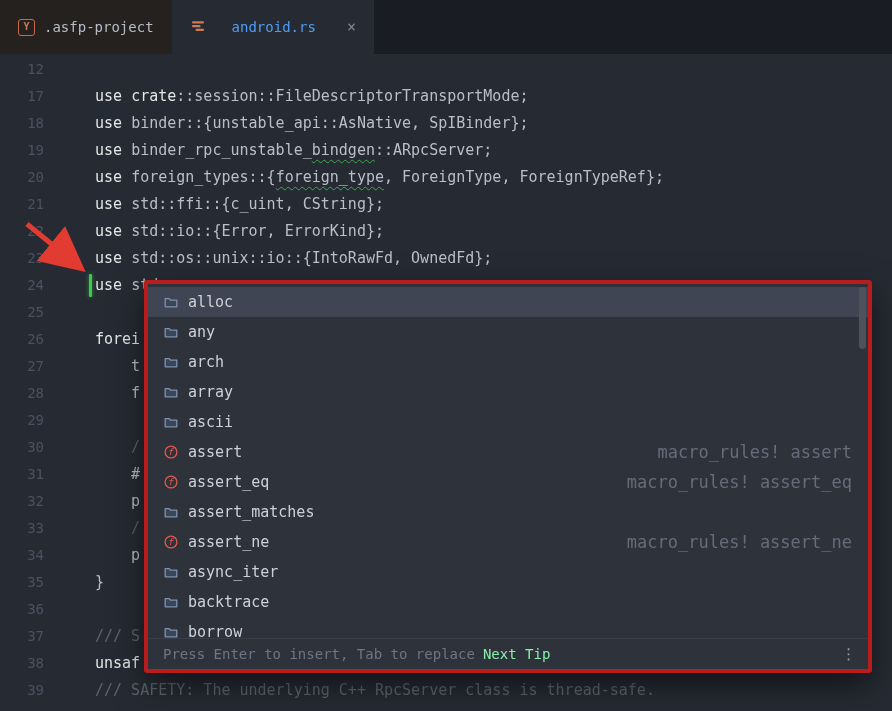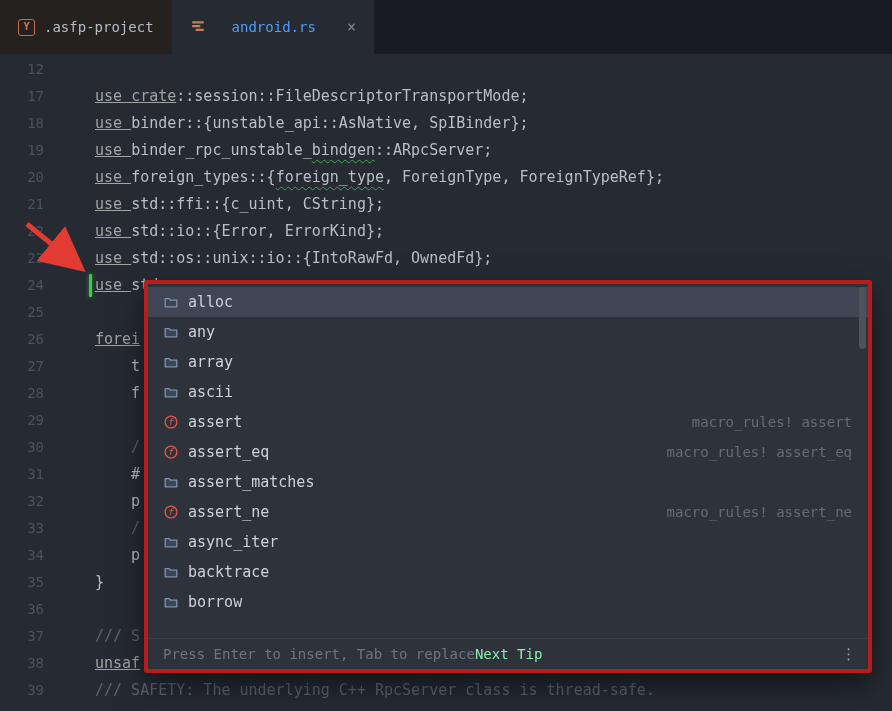--- a/index.html
+++ b/index.html
@@ -19,46 +19,46 @@
     color:#d07a5c; font-size:10px; font-weight:bold;
     display:grid; place-items:center; line-height:1;
   }
   .tab-close { color:#7e8491; font-size:15px; margin-left:5px; }
 
   
   .editor { position:relative; padding-top:2px; }
   .line { display:flex; height:27px; line-height:27px; font-size:15px; white-space:pre; }
   .ln { width:60px; padding-right:16px; text-align:right; color:#4a5160; font-size:14px; flex:none; }
   .lc { position:relative; padding-left:35px; flex:1; }
-  .c-kw { color:#a3a3a3;text-decoration:underline; }
+  .c-kw { color:#e5e5e5; }
   .c-fg { color:#b9bfca; }
   .c-cm { color:#5d6570; }
   .squiggle { text-decoration:underline; text-decoration-style:wavy; text-decoration-color:#3fa650; text-decoration-thickness:1px; text-underline-offset:4px; }
   .caret { position:absolute; left:29px; top:2px; width:3px; height:23px; background:#3fcb4a; border-radius:1px; box-shadow:0 0 4px rgba(63,203,74,.6); }
 
   
   .arrow-svg { position:absolute; left:0; top:0; z-index:5; pointer-events:none; }
 
   
   .popup {
     position:absolute; left:144px; top:280px; width:728px; z-index:10;
     background:#2e323b; border:4px solid #b91c1c; border-radius:3px;
     box-shadow:0 12px 32px rgba(0,0,0,.55);
   }
   .popup-list { position:relative; height:354px; overflow:hidden; padding-top:3px; }
   .item { display:flex; align-items:center; height:30px; padding:0 16px 0 14px; gap:9px; font-size:15px; color:#ccd1da; }
   .item.sel { background:#3f4553; }
   .item .icn { width:17px; height:17px; flex:none; display:grid; place-items:center; }
   .item .lbl { flex:none; }
   .item .spacer { flex:1; }
-  .item .detail { color:#656d7a; font-size:14px; }
+  .item .detail { color:#656d7a; font-size:17px; }
   .scroll-thumb { position:absolute; right:2px; top:3px; width:7px; height:62px; background:#4d525d; border-radius:4px; }
 
   .popup-hint {
-    display:flex; align-items:center; height:31px; padding:0 12px 0 15px; 
+    display:flex; align-items:center; height:31px; padding:0 12px 0 15px; gap:8px;
     border-top:1px solid #383d47; font-size:14px; color:#6f7683;
   }
   .hint-link { color:#86efac; }
   .kebab { margin-left:auto; color:#9aa0ac; font-size:15px; }
 </style>
 </head>
 <body>
 
 <div class="screen">
 
@@ -140,20 +140,29 @@
           </span>
           <span class="lbl">any</span>
           <span class="spacer"></span>
         </div>
         <div class="item">
           <span class="icn">
             <svg width="16" height="16" viewBox="0 0 16 16">
               <path d="M2.2 4.6 h4 l1.4 1.6 H13.8 V12.8 H2.2 Z" fill="#3a4657" stroke="#7d92b0" stroke-width="1.3" stroke-linejoin="round"></path>
             </svg>
           </span>
+          <span class="lbl">arch</span>
+          <span class="spacer"></span>
+        </div>
+        <div class="item">
+          <span class="icn">
+            <svg width="16" height="16" viewBox="0 0 16 16">
+              <path d="M2.2 4.6 h4 l1.4 1.6 H13.8 V12.8 H2.2 Z" fill="#3a4657" stroke="#7d92b0" stroke-width="1.3" stroke-linejoin="round"></path>
+            </svg>
+          </span>
           <span class="lbl">array</span>
           <span class="spacer"></span>
         </div>
         <div class="item">
           <span class="icn">
             <svg width="16" height="16" viewBox="0 0 16 16">
               <path d="M2.2 4.6 h4 l1.4 1.6 H13.8 V12.8 H2.2 Z" fill="#3a4657" stroke="#7d92b0" stroke-width="1.3" stroke-linejoin="round"></path>
             </svg>
           </span>
           <span class="lbl">ascii</span>

